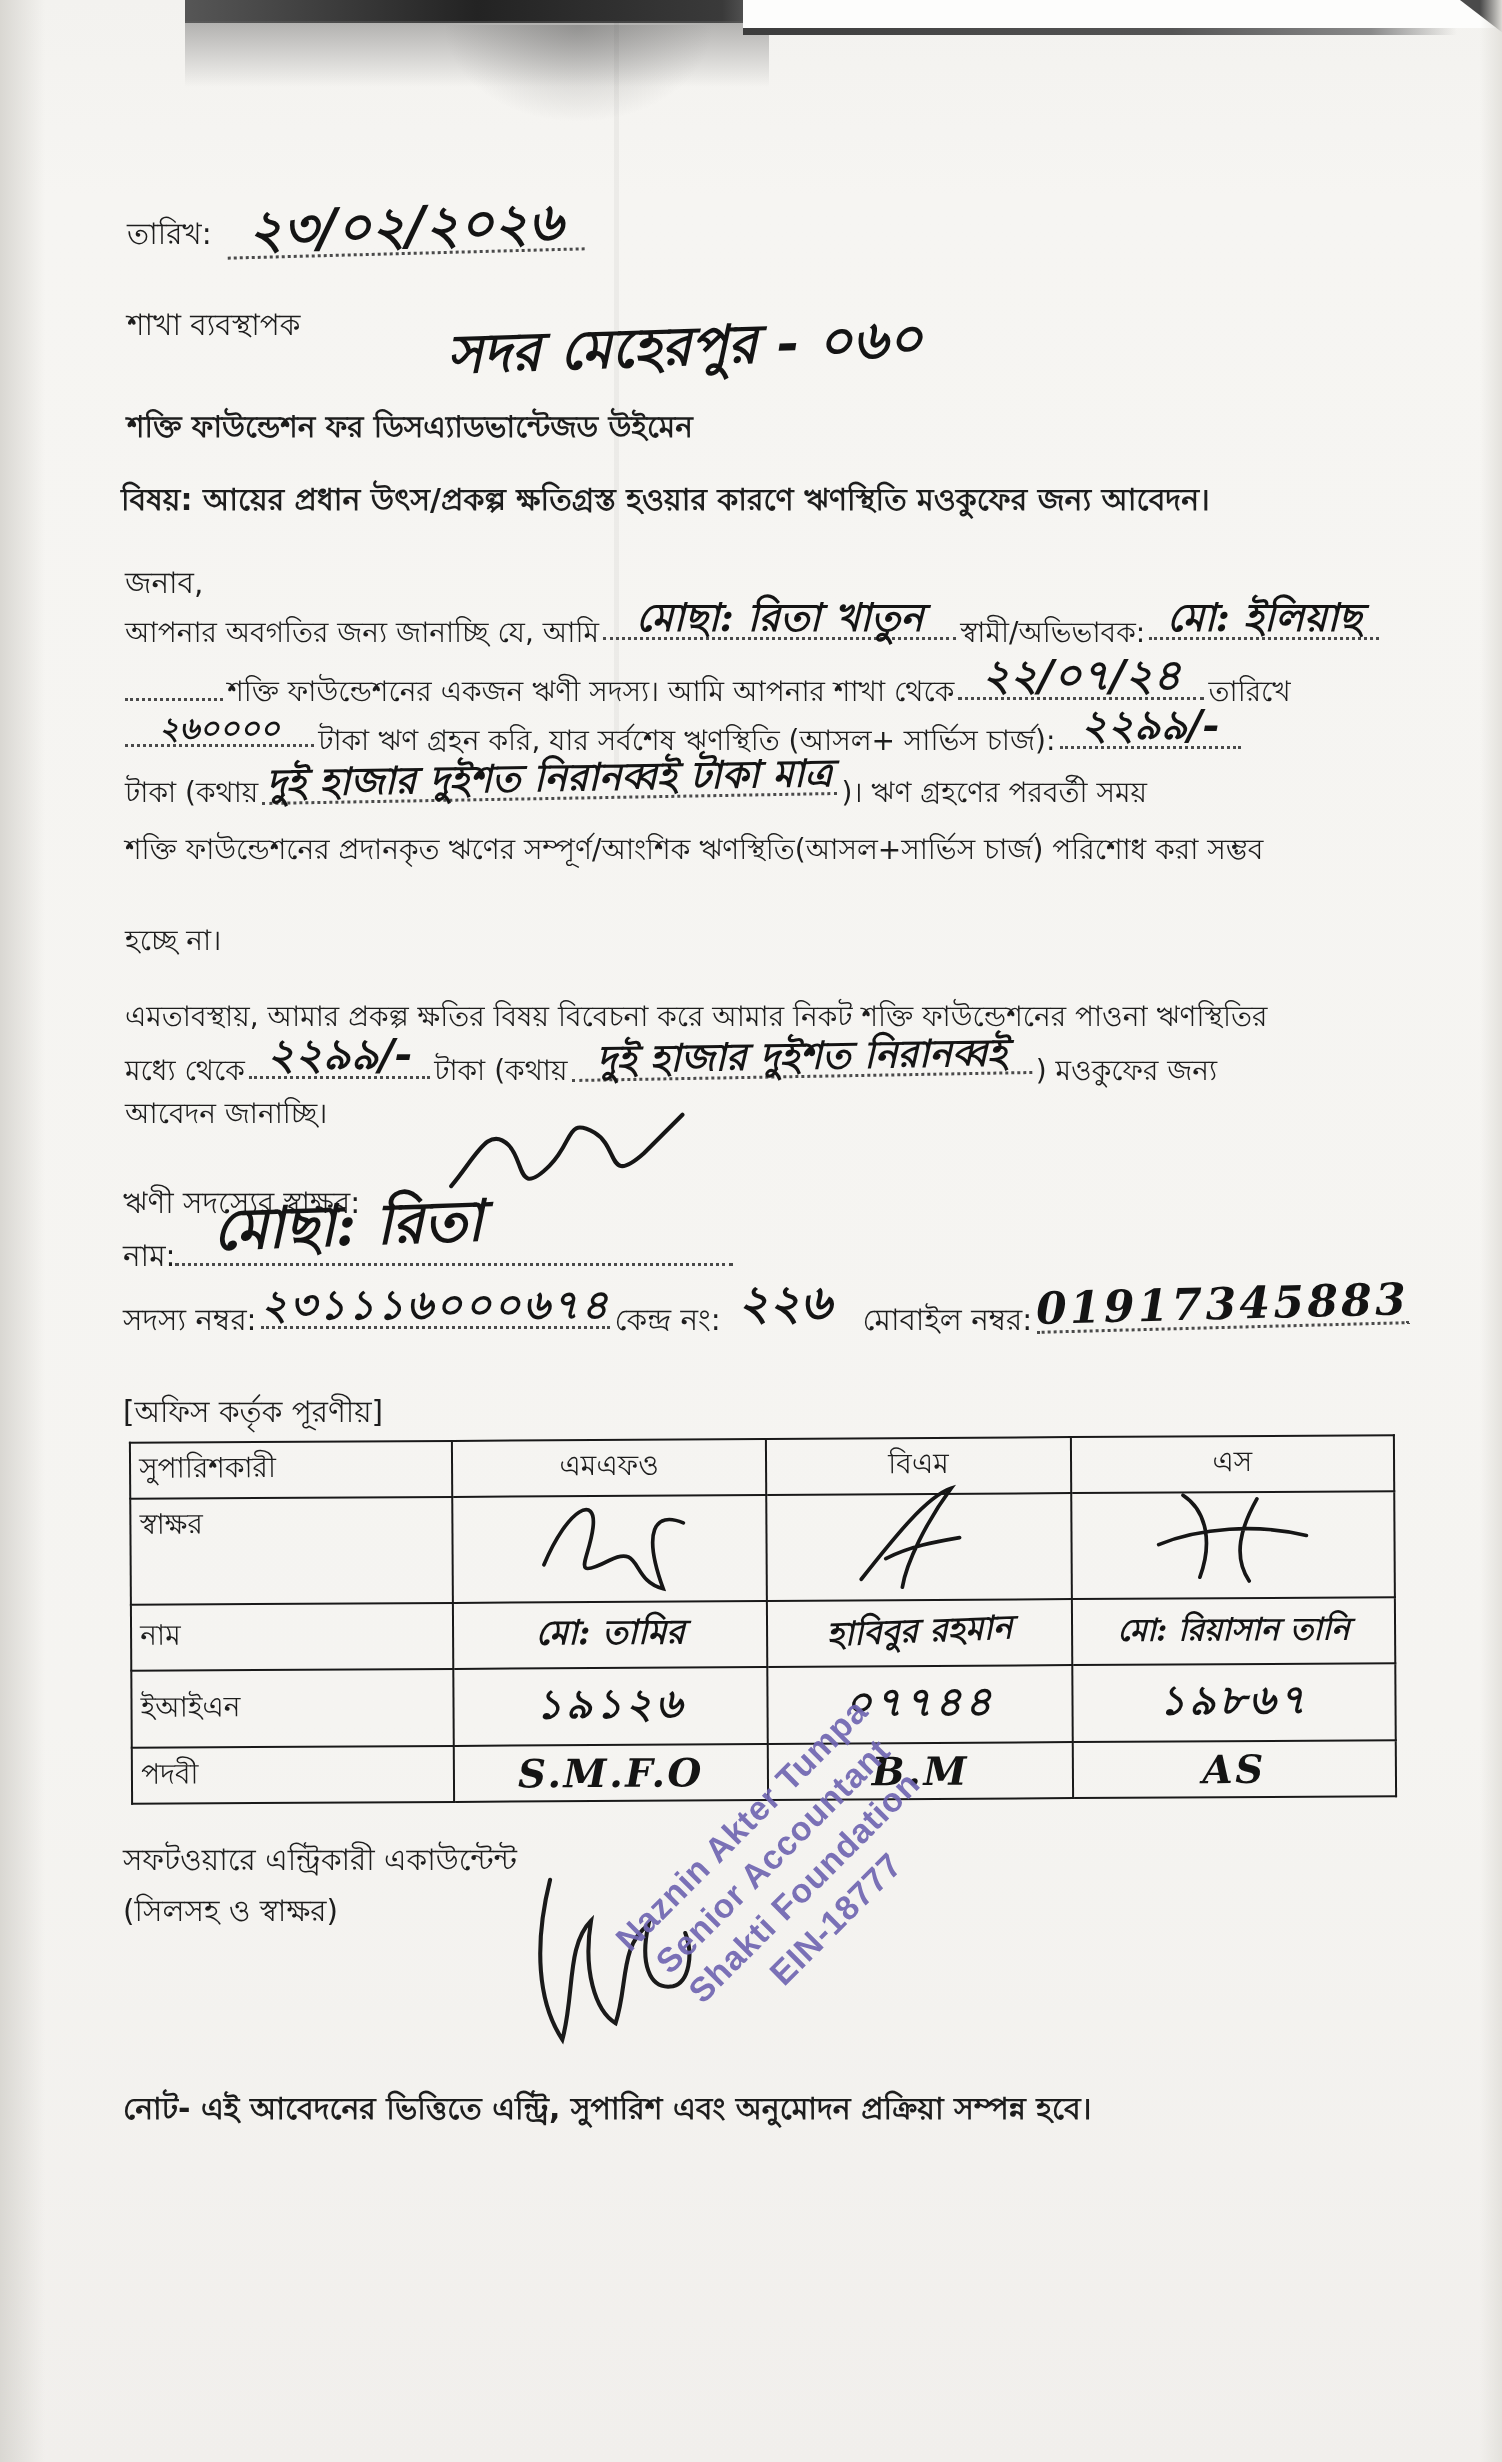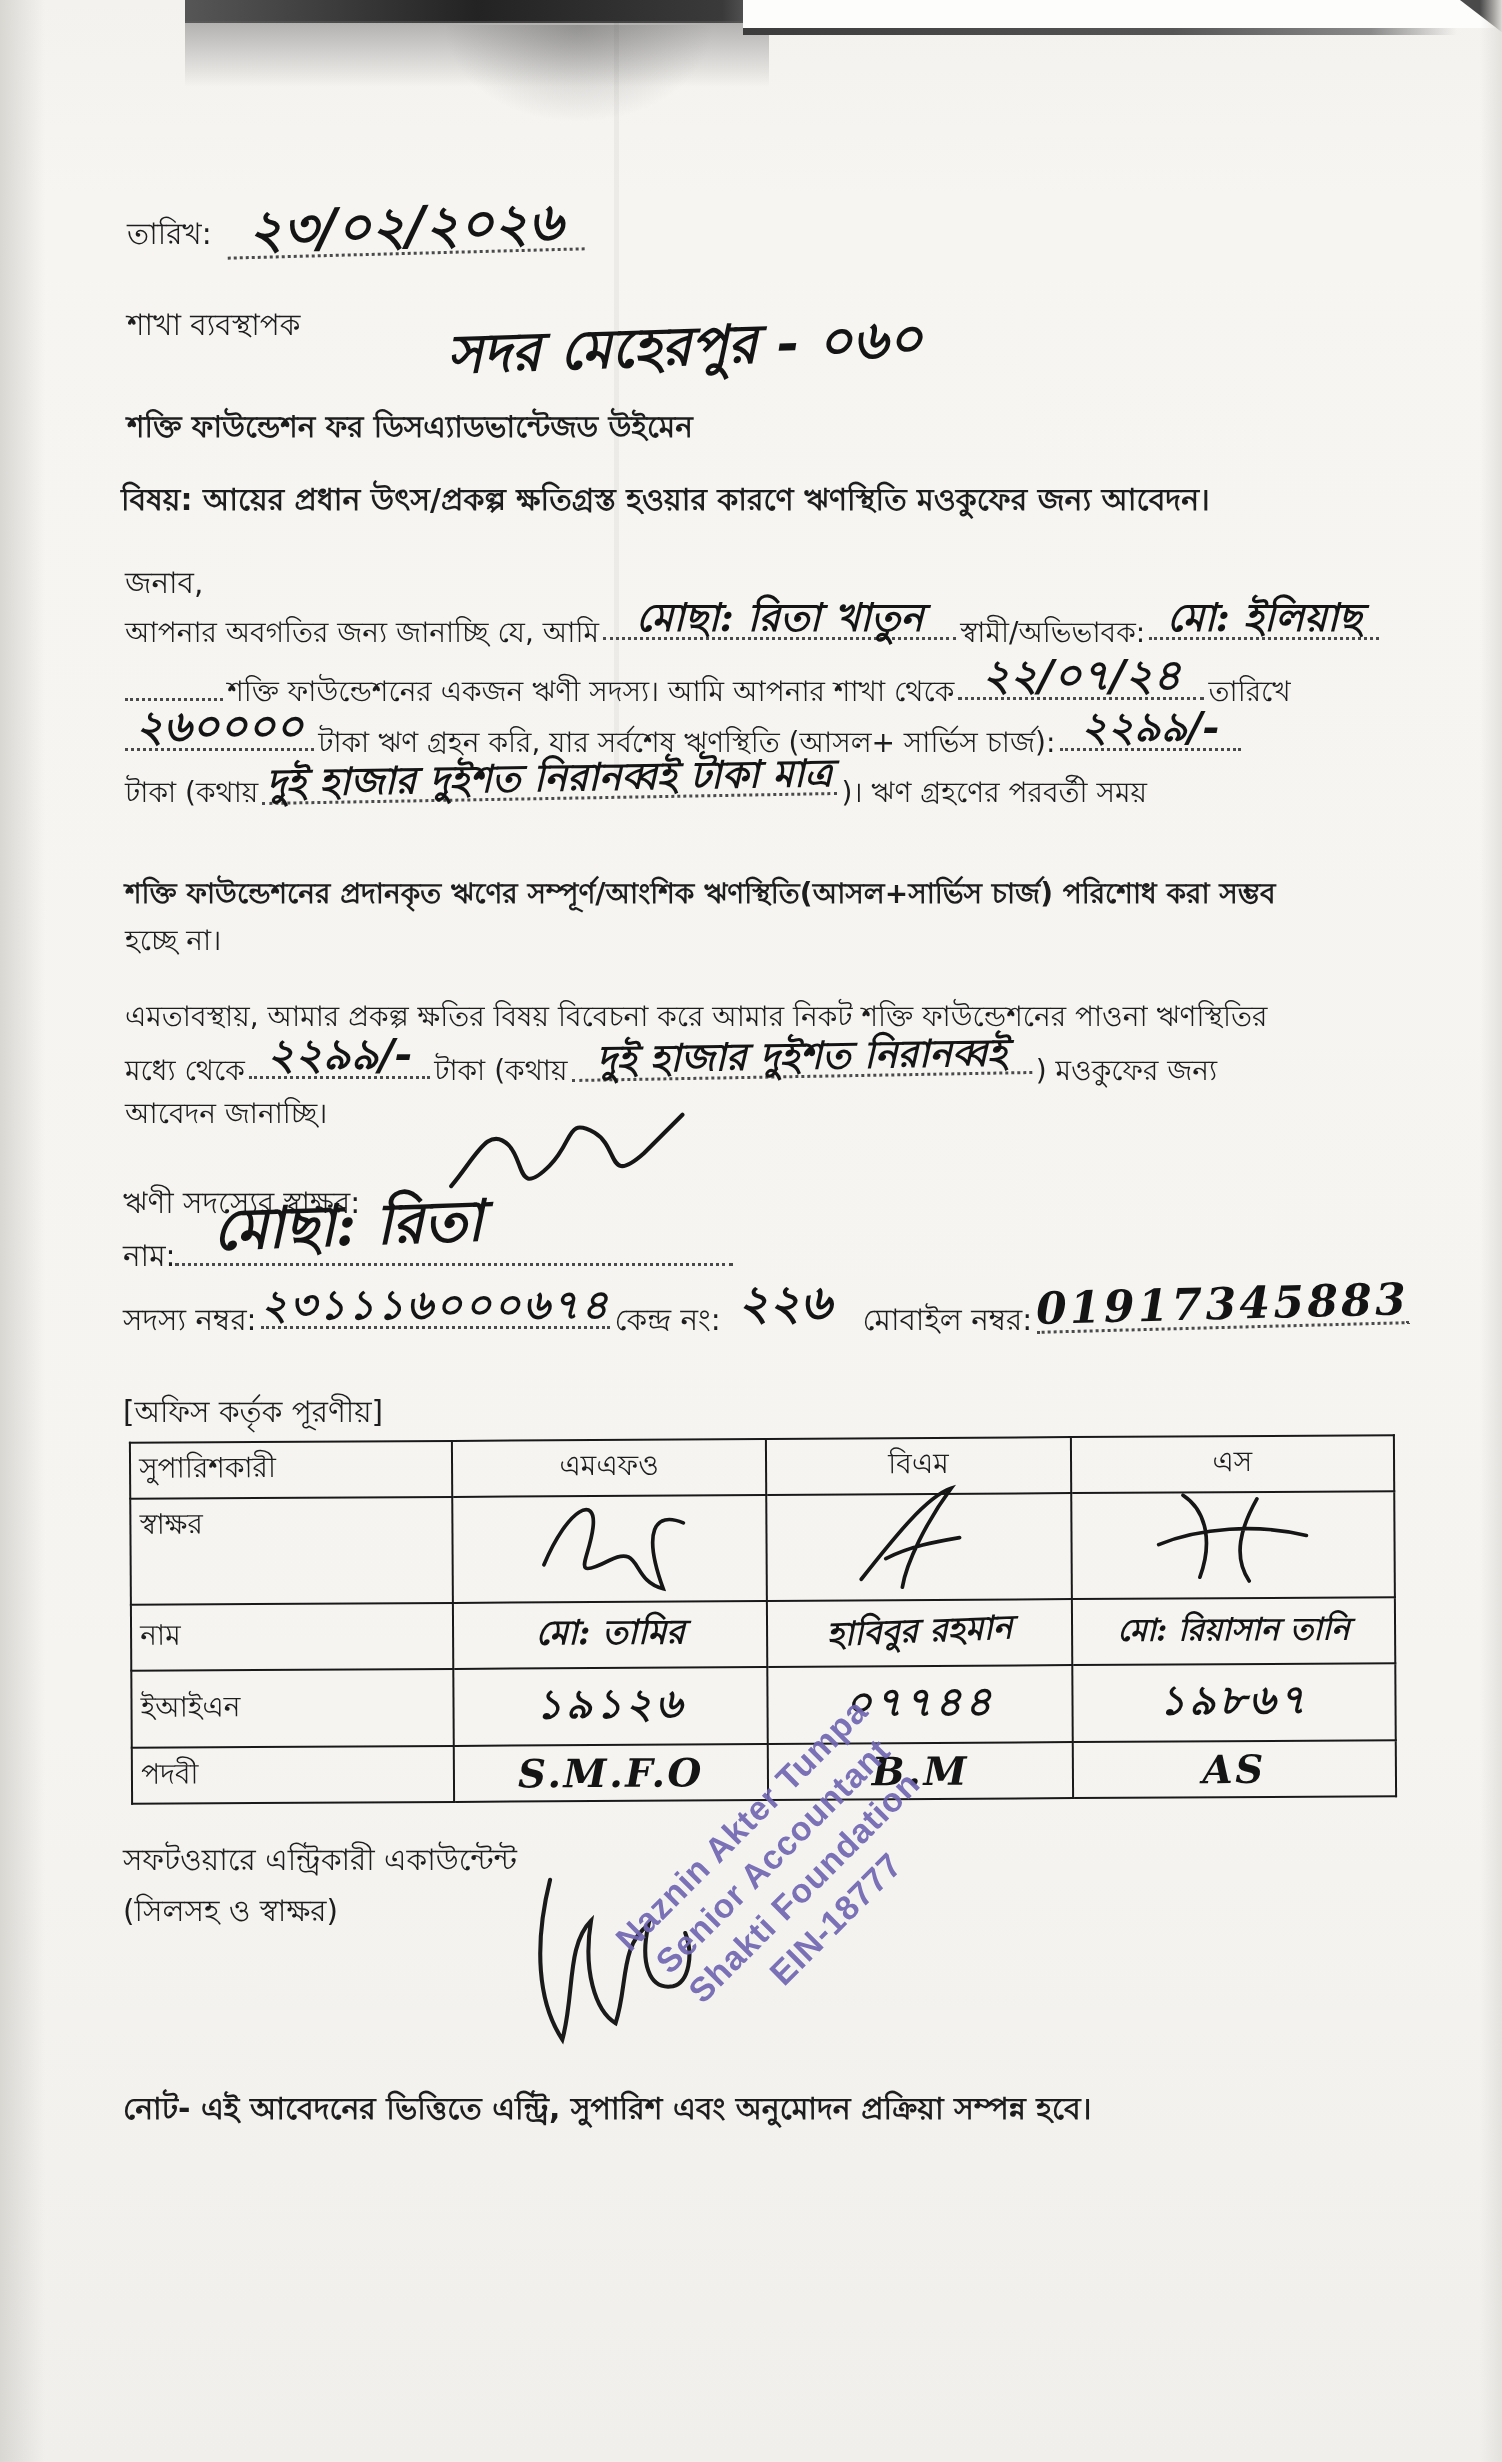--- a/index.html
+++ b/index.html
@@ -85,30 +85,30 @@
     <span class="printed fs34">স্বামী/অভিভাবক:</span>
     <span class="hw fill raise" style="font-size:39px;min-width:230px;">মো: ইলিয়াছ</span>
   </div>
   <div class="row" style="left:125px;top:665px;">
     <span class="lead-dots" style="width:98px;"></span>
     <span class="printed fs34">শক্তি ফাউন্ডেশনের একজন ঋণী সদস্য। আমি আপনার শাখা থেকে</span>
     <span class="hw fill raise" style="font-size:43px;min-width:246px;">২২/০৭/২৪</span>
     <span class="printed fs34">তারিখে</span>
   </div>
   <div class="row" style="left:125px;top:716px;">
-    <span class="hw fill raise" style="font-size:43px;min-width:189px;">২৬০০০০</span>
+    <span class="hw fill raise" style="font-size:31px;min-width:189px;">২৬০০০০</span>
     <span class="printed fs34">টাকা ঋণ গ্রহন করি, যার সর্বশেষ ঋণস্থিতি (আসল+ সার্ভিস চার্জ):</span>
     <span class="hw fill raise" style="font-size:41px;min-width:181px;">২২৯৯/-</span>
   </div>
   <div class="row" style="left:125px;top:770px;">
     <span class="printed fs34">টাকা (কথায়</span>
     <span class="hw fill raise" style="font-size:38px;min-width:575px;transform:rotate(-1deg);">দুই হাজার দুইশত নিরানব্বই টাকা মাত্র</span>
     <span class="printed fs34">)। ঋণ গ্রহণের পরবর্তী সময়</span>
   </div>
-  <div class="row printed fs34" style="left:125px;top:872px;font-weight:bold;">শক্তি ফাউন্ডেশনের প্রদানকৃত ঋণের সম্পূর্ণ/আংশিক ঋণস্থিতি(আসল+সার্ভিস চার্জ) পরিশোধ করা সম্ভব</div>
+  <div class="row printed fs34" style="left:125px;top:828px;">শক্তি ফাউন্ডেশনের প্রদানকৃত ঋণের সম্পূর্ণ/আংশিক ঋণস্থিতি(আসল+সার্ভিস চার্জ) পরিশোধ করা সম্ভব</div>
   <div class="row printed fs34" style="left:125px;top:919px;">হচ্ছে না।</div>
 
   <div class="row printed fs34" style="left:125px;top:995px;">এমতাবস্থায়, আমার প্রকল্প ক্ষতির বিষয় বিবেচনা করে আমার নিকট শক্তি ফাউন্ডেশনের পাওনা ঋণস্থিতির</div>
   <div class="row" style="left:125px;top:1044px;">
     <span class="printed fs34">মধ্যে থেকে</span>
     <span class="hw fill raise" style="font-size:43px;min-width:181px;">২২৯৯/-</span>
     <span class="printed fs34">টাকা (কথায়</span>
     <span class="hw fill raise" style="font-size:38px;min-width:460px;transform:rotate(-1deg);">দুই হাজার দুইশত নিরানব্বই</span>
     <span class="printed fs34">) মওকুফের জন্য</span>
   </div>

